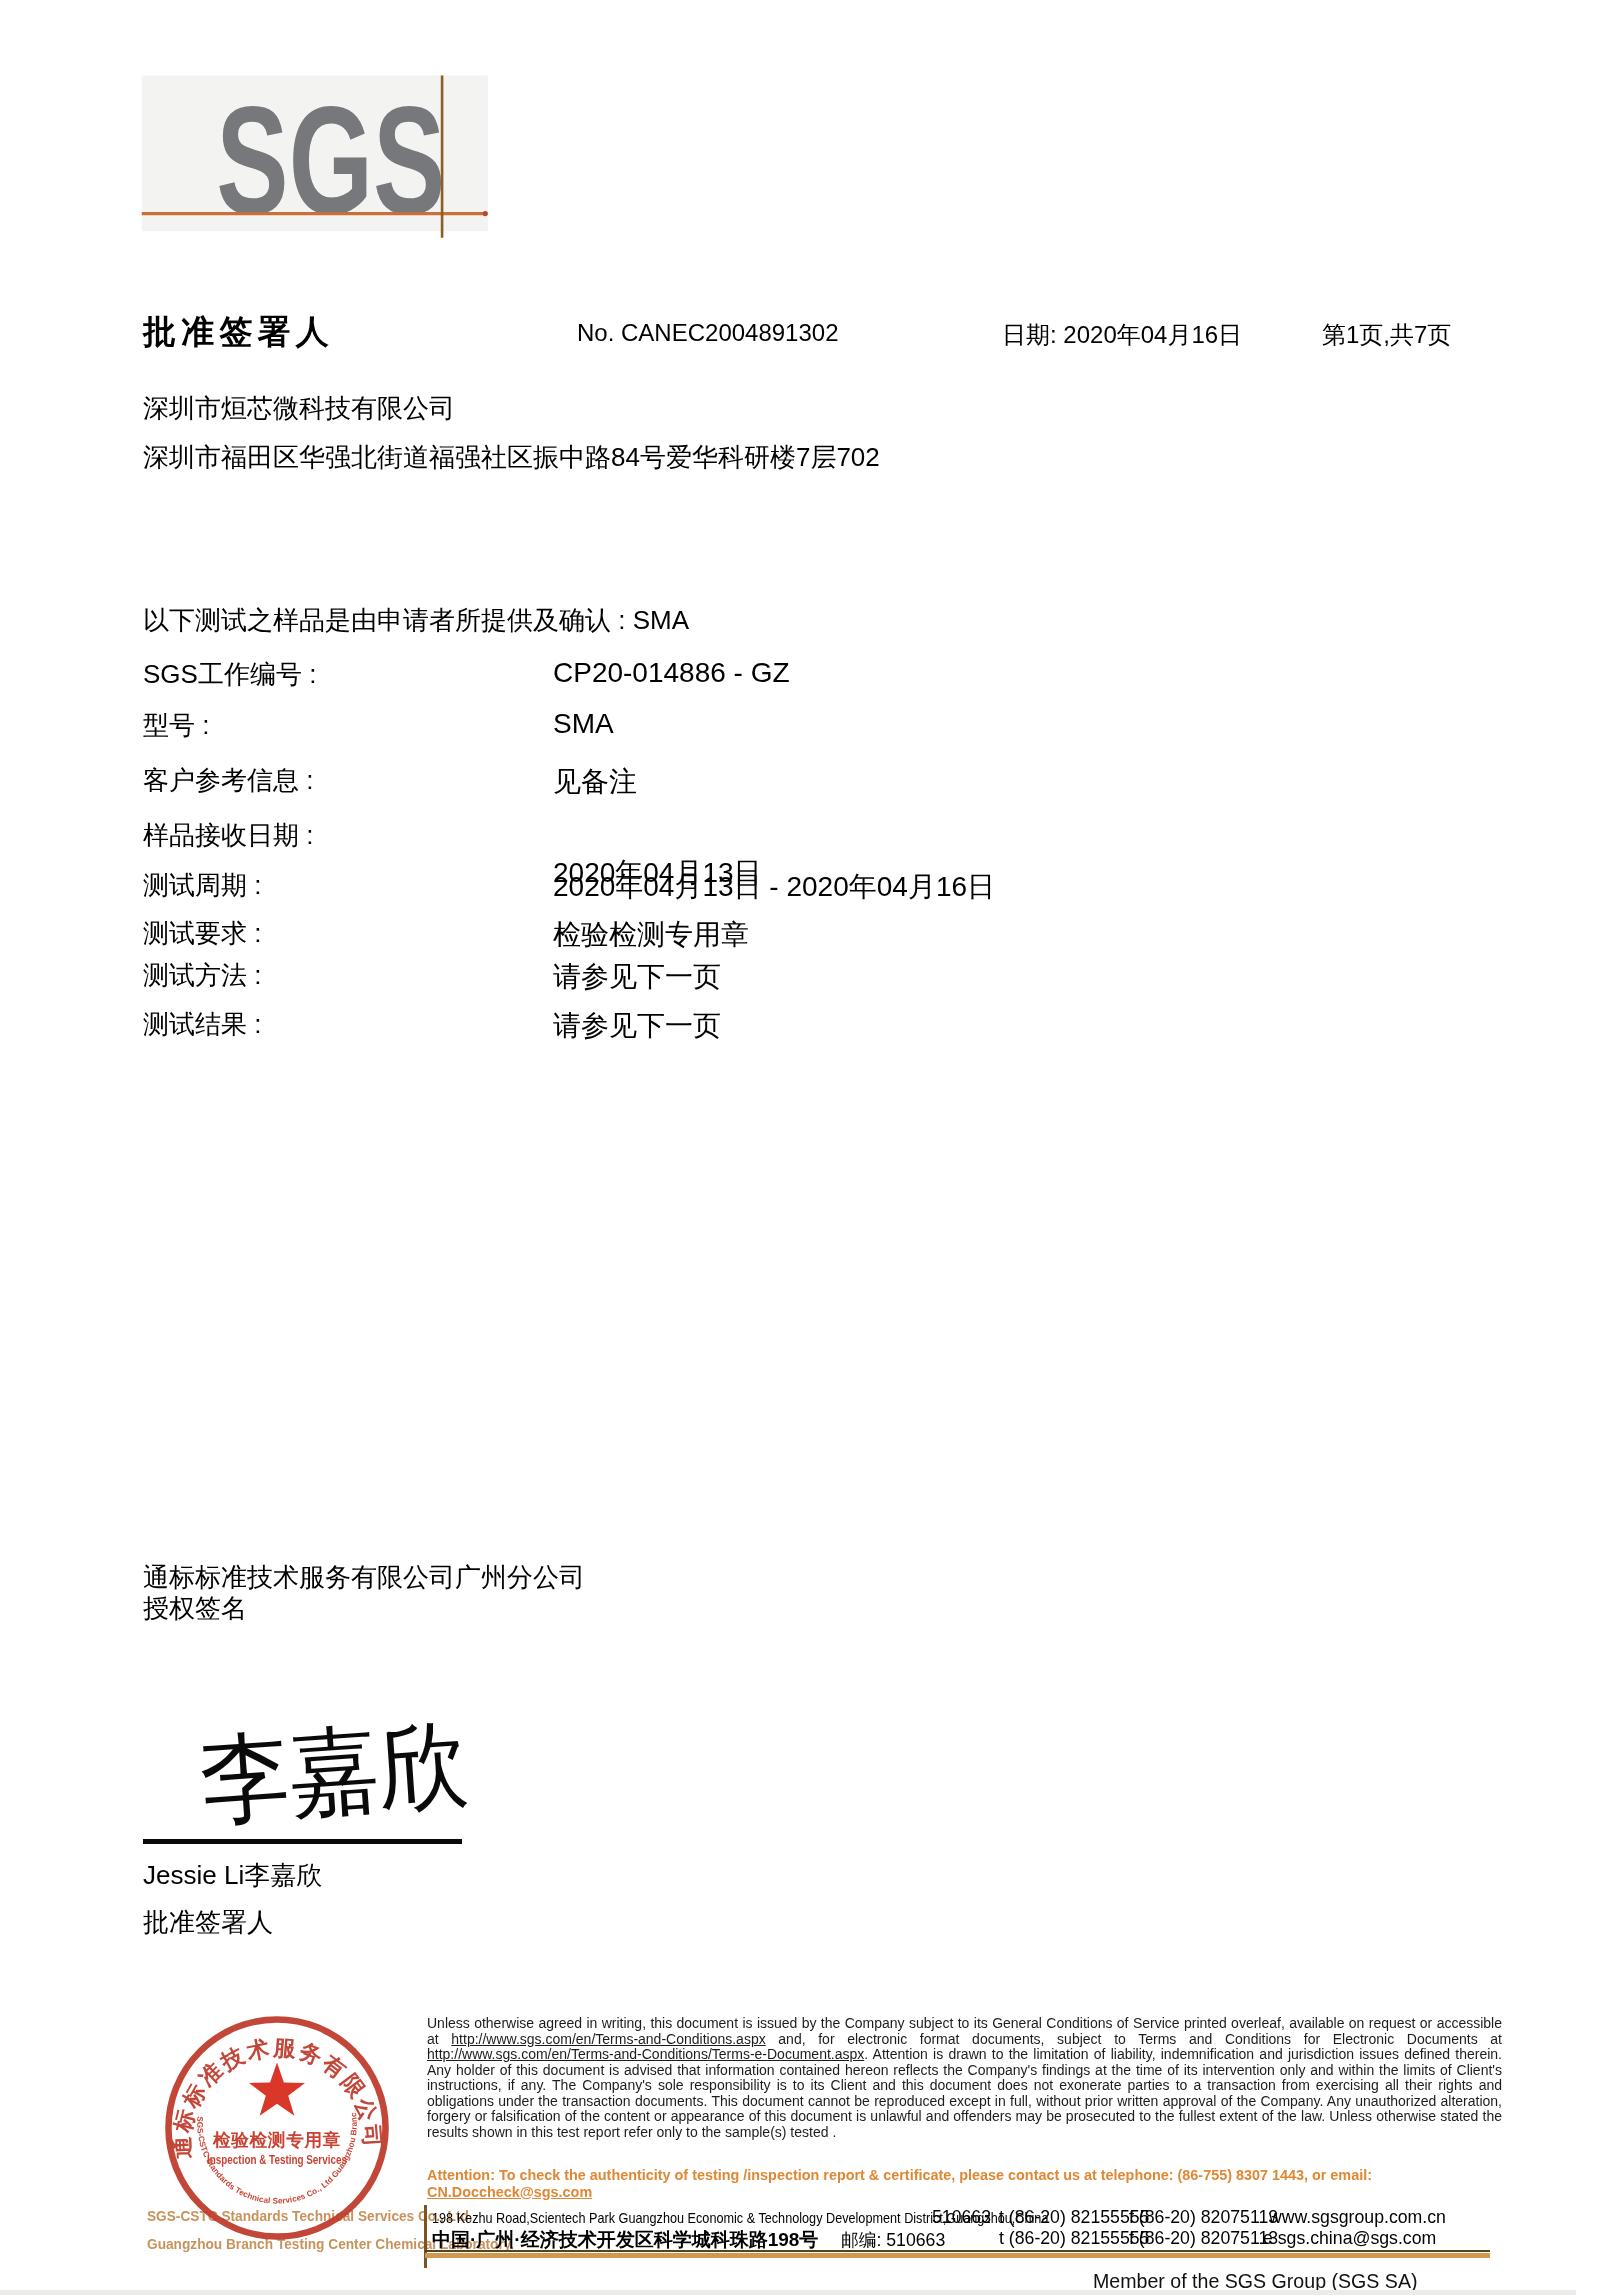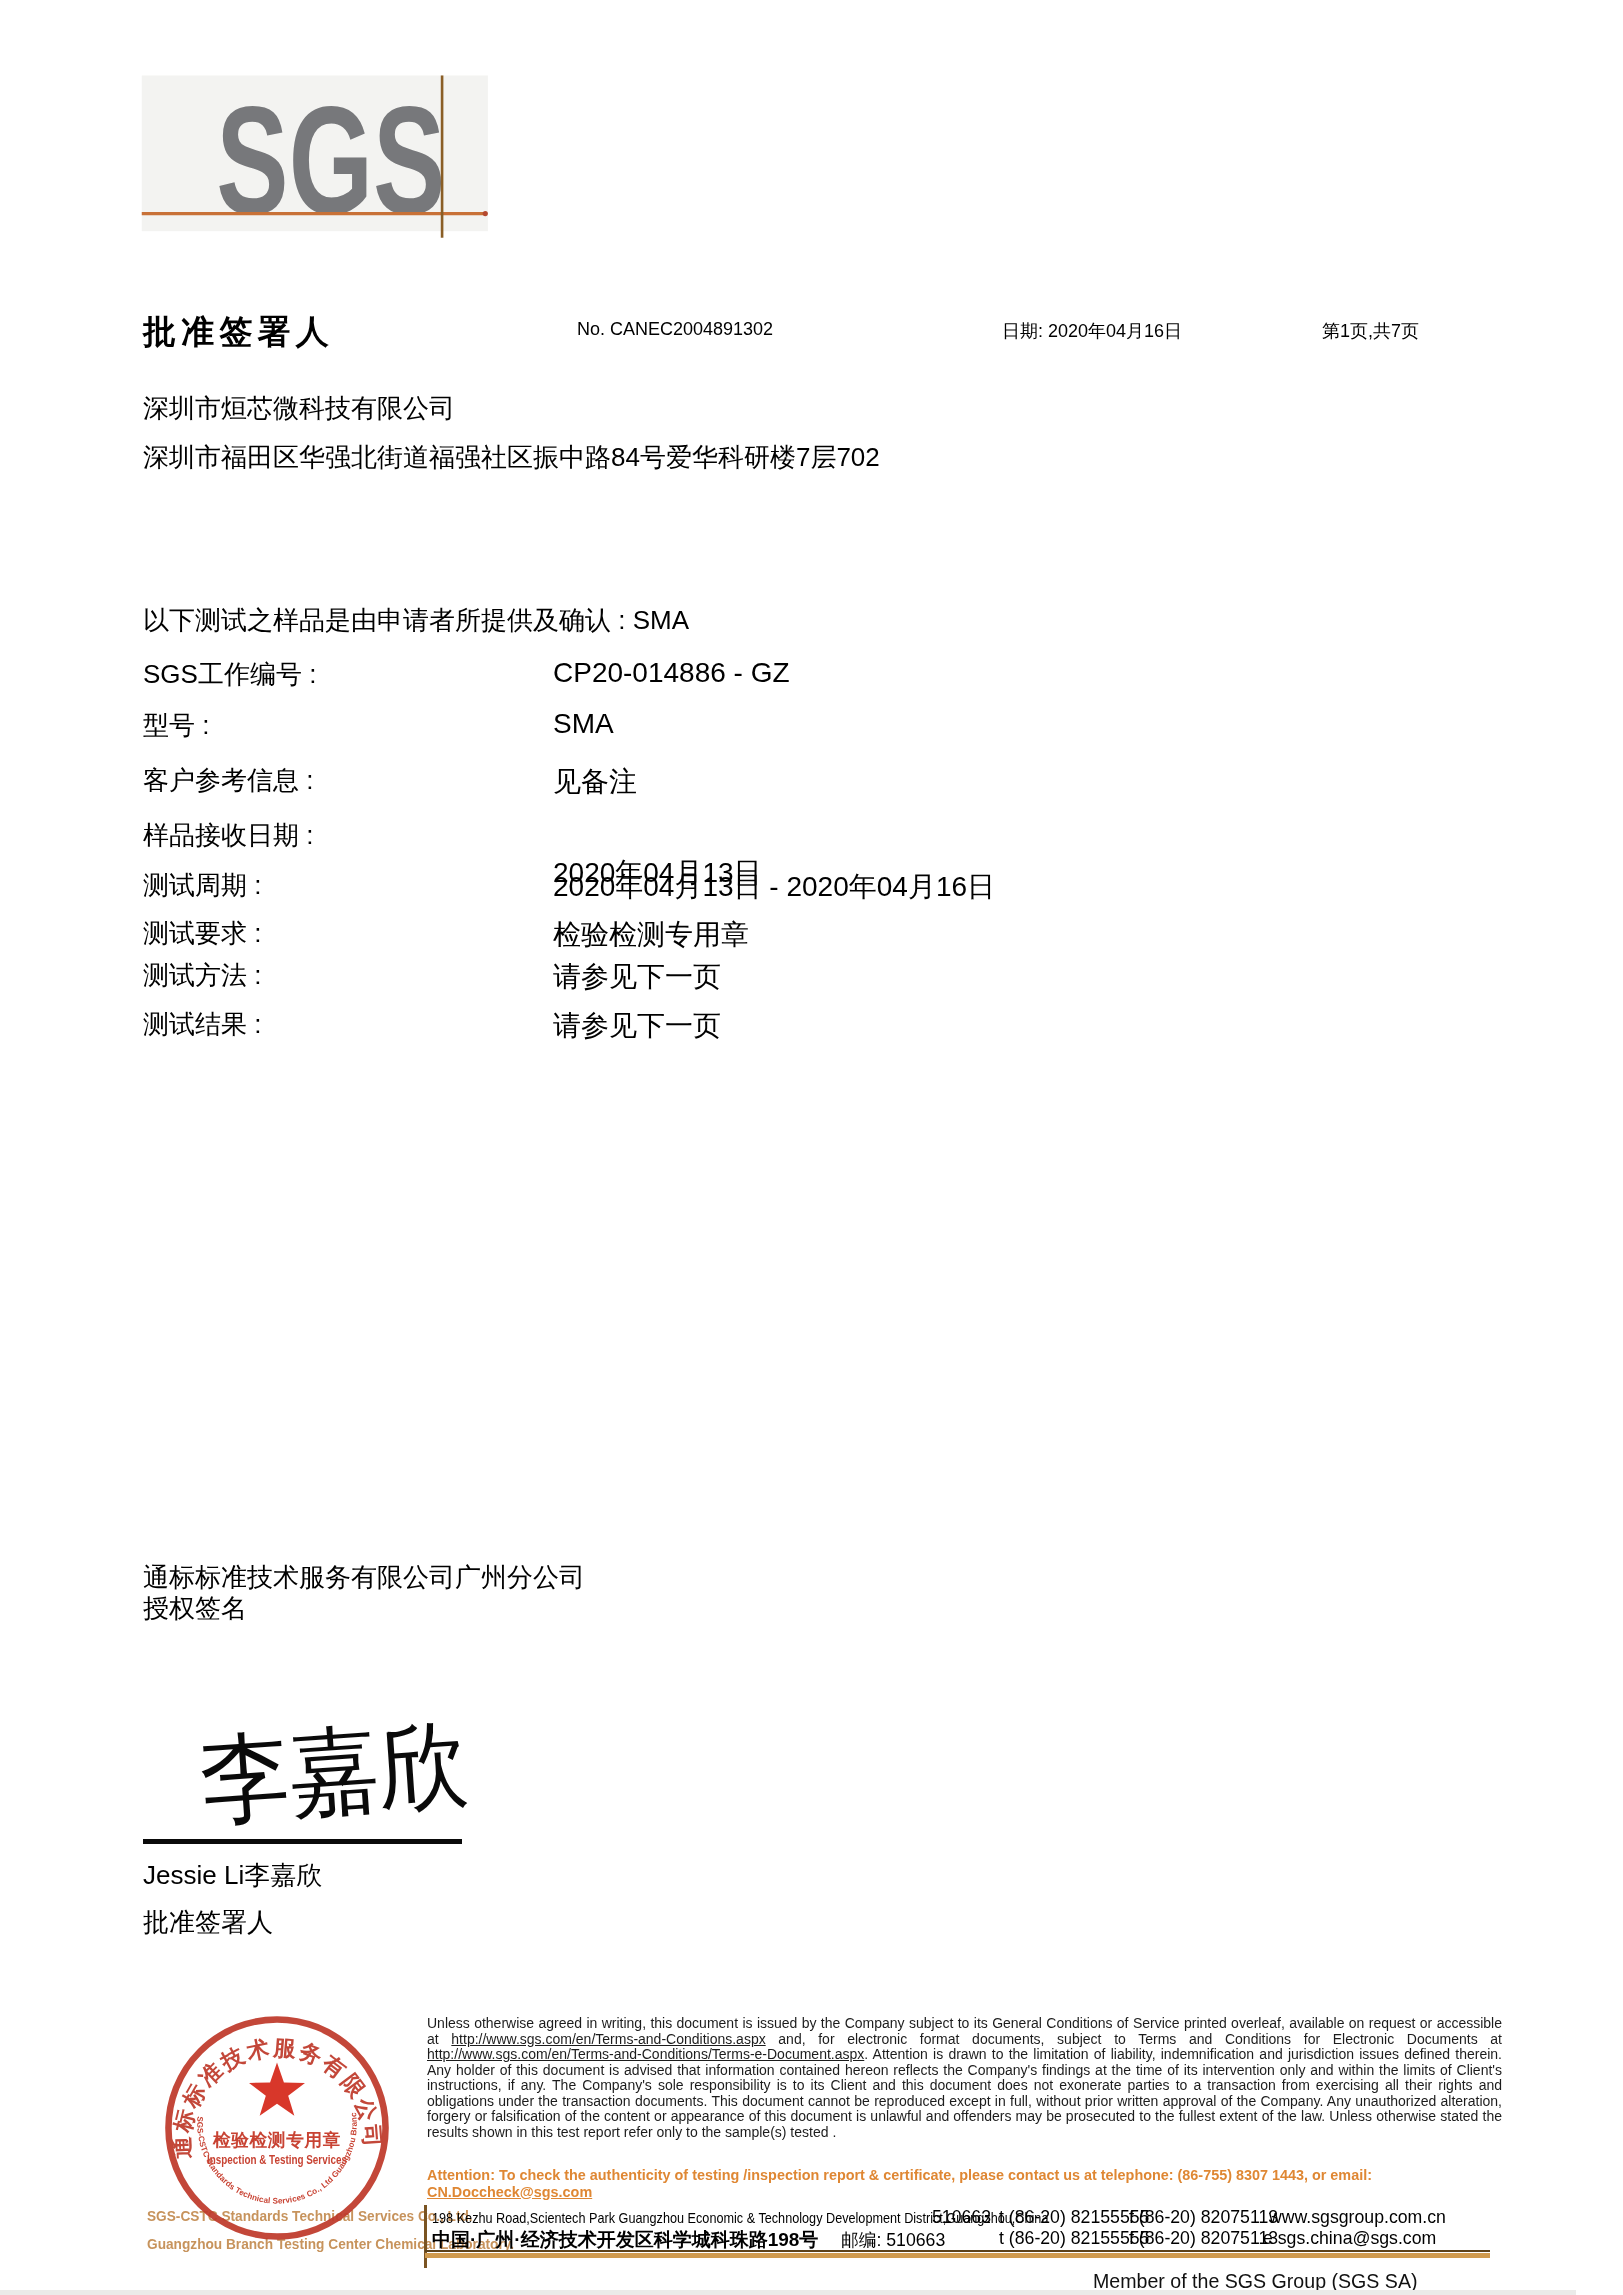--- a/index.html
+++ b/index.html
@@ -1,21 +1,21 @@
 <!DOCTYPE html>
 <html style="font-size:10.5px"><head>
 <meta charset="utf-8">
 <style>
   html,body{margin:0;padding:0;background:#ffffff;}
   .page{position:relative;width:1576px;height:2295px;background:#ffffff;overflow:hidden;
         font-family:"Liberation Sans","DejaVu Sans",sans-serif;color:#000;}
   .abs{position:absolute;white-space:nowrap;}
   .cjk{font-family:"Liberation Sans","DejaVu Sans",sans-serif;}
   .title{font-size:33px;font-weight:bold;letter-spacing:5.2px;}
-  .h-meta{font-size:18px;}
+  .h-meta{font-size:24px;}
   .body-line{font-size:26px;}
   .field-label{font-size:26px;}
   .field-value{font-size:28px;}
   .sig-script{font-size:97px;transform:rotate(-4deg) scaleX(0.92);transform-origin:left top;color:#0a0a0a;}
   .sig-rule{position:absolute;background:#0a0a0a;}
   .legal{position:absolute;left:427px;top:2016px;width:1075px;font-size:14px;line-height:15.5px;
          text-align:justify;color:#1c1c1c;white-space:normal;}
   .legal a{color:#1c1c1c;text-decoration:underline;}
   .attention{position:absolute;left:427px;top:2167px;width:1075px;font-size:14.4px;line-height:16.7px;
              font-weight:bold;color:#df8733;white-space:normal;}

